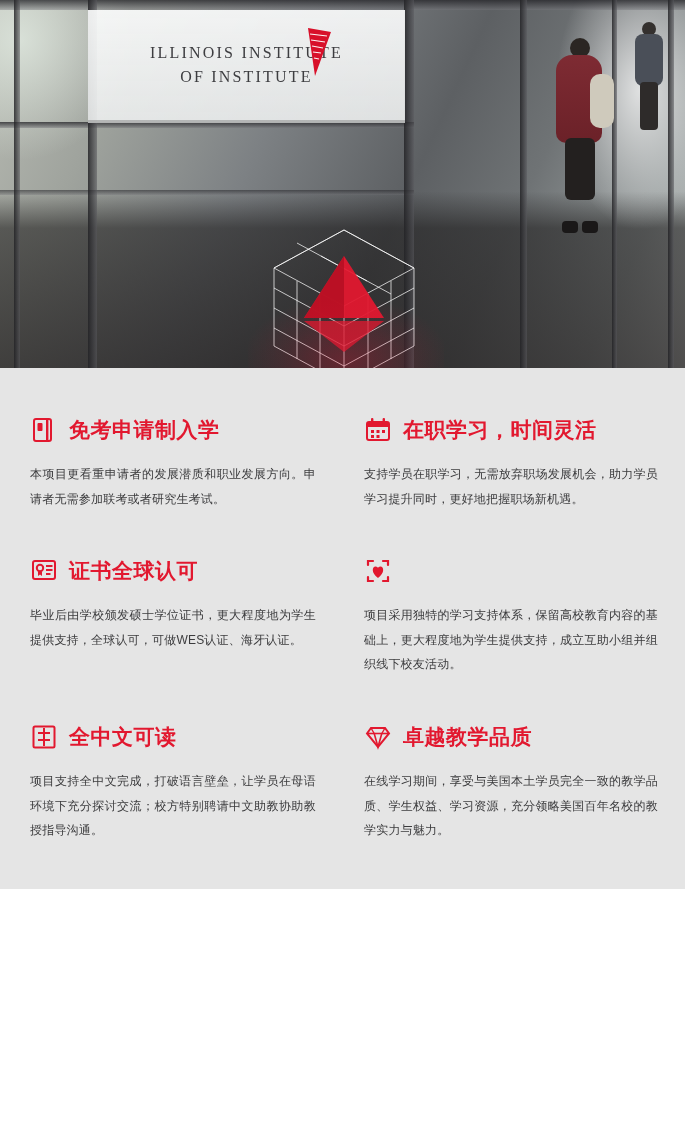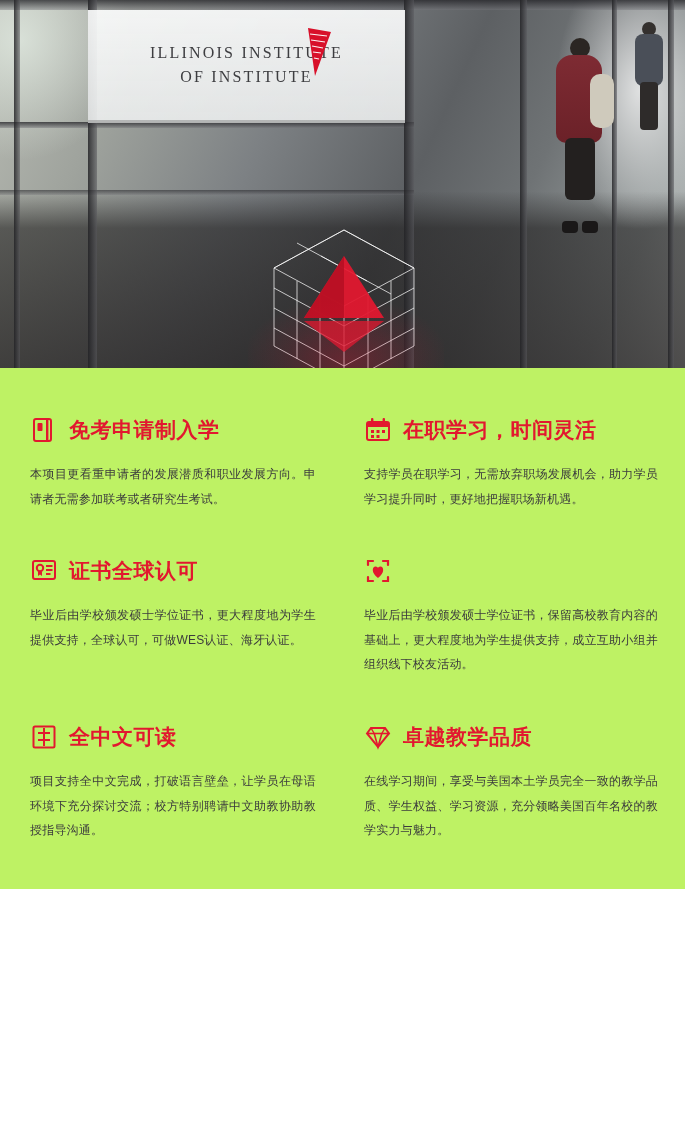--- a/index.html
+++ b/index.html
@@ -167,21 +167,21 @@
     width: 196px;
     height: 120px;
     background: radial-gradient(ellipse at center, rgba(227,24,55,0.30) 0%, rgba(227,24,55,0.10) 45%, rgba(255,255,255,0) 75%);
     pointer-events: none;
   }
 
   
   .features {
     position: relative;
     padding: 48px 0 0 0;
-    background: #bef264;
+    background: #e5e5e5;
   }
   .feature-row {
     display: flex;
   }
   .feature {
     width: 342px;
     padding: 0 26px 0 30px;
     margin-bottom: 46px;
   }
   .feature.right { padding-left: 22px; padding-right: 26px; }
@@ -354,21 +354,21 @@
         <span class="feature-icon">
           <svg width="28" height="28" viewBox="0 0 28 28" aria-hidden="true">
             <path d="M4 8 L4 4 L9 4" fill="none" stroke="#e2182f" stroke-width="2.2" stroke-linecap="round"></path>
             <path d="M24 8 L24 4 L19 4" fill="none" stroke="#e2182f" stroke-width="2.2" stroke-linecap="round"></path>
             <path d="M4 20 L4 24 L9 24" fill="none" stroke="#e2182f" stroke-width="2.2" stroke-linecap="round"></path>
             <path d="M24 20 L24 24 L19 24" fill="none" stroke="#e2182f" stroke-width="2.2" stroke-linecap="round"></path>
             <path d="M14 21 C7 16 8 9.5 11.6 9.5 C13.2 9.5 14 10.8 14 10.8 C14 10.8 14.8 9.5 16.4 9.5 C20 9.5 21 16 14 21 Z" fill="#e2182f"></path>
           </svg>
         </span>
       </div>
-      <div class="feature-body">毕业后由学校颁发硕士学位证书，保留高校教育内容的基础上，更大程度地为学生提供支持，成立互助小组并组织线下校友活动。</div>
+      <div class="feature-body">项目采用独特的学习支持体系，保留高校教育内容的基础上，更大程度地为学生提供支持，成立互助小组并组织线下校友活动。</div>
     </div>
   </div>
 
   <div class="feature-row">
     <div class="feature left">
       <div class="feature-head">
         <span class="feature-icon">
           <svg width="28" height="28" viewBox="0 0 28 28" aria-hidden="true">
             <rect x="3.5" y="3.5" width="21" height="21" rx="1.5" fill="none" stroke="#e2182f" stroke-width="2"></rect>
             <rect x="13" y="5" width="2" height="18" fill="#e2182f"></rect>

